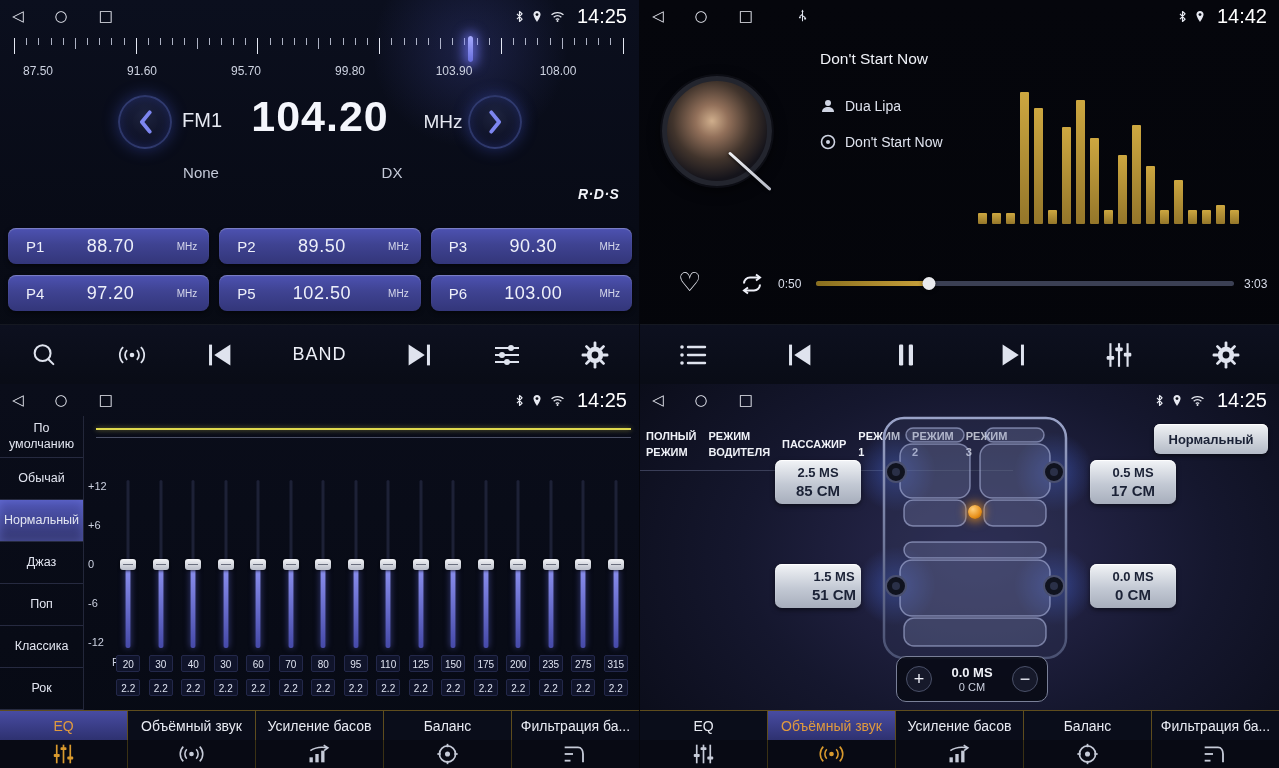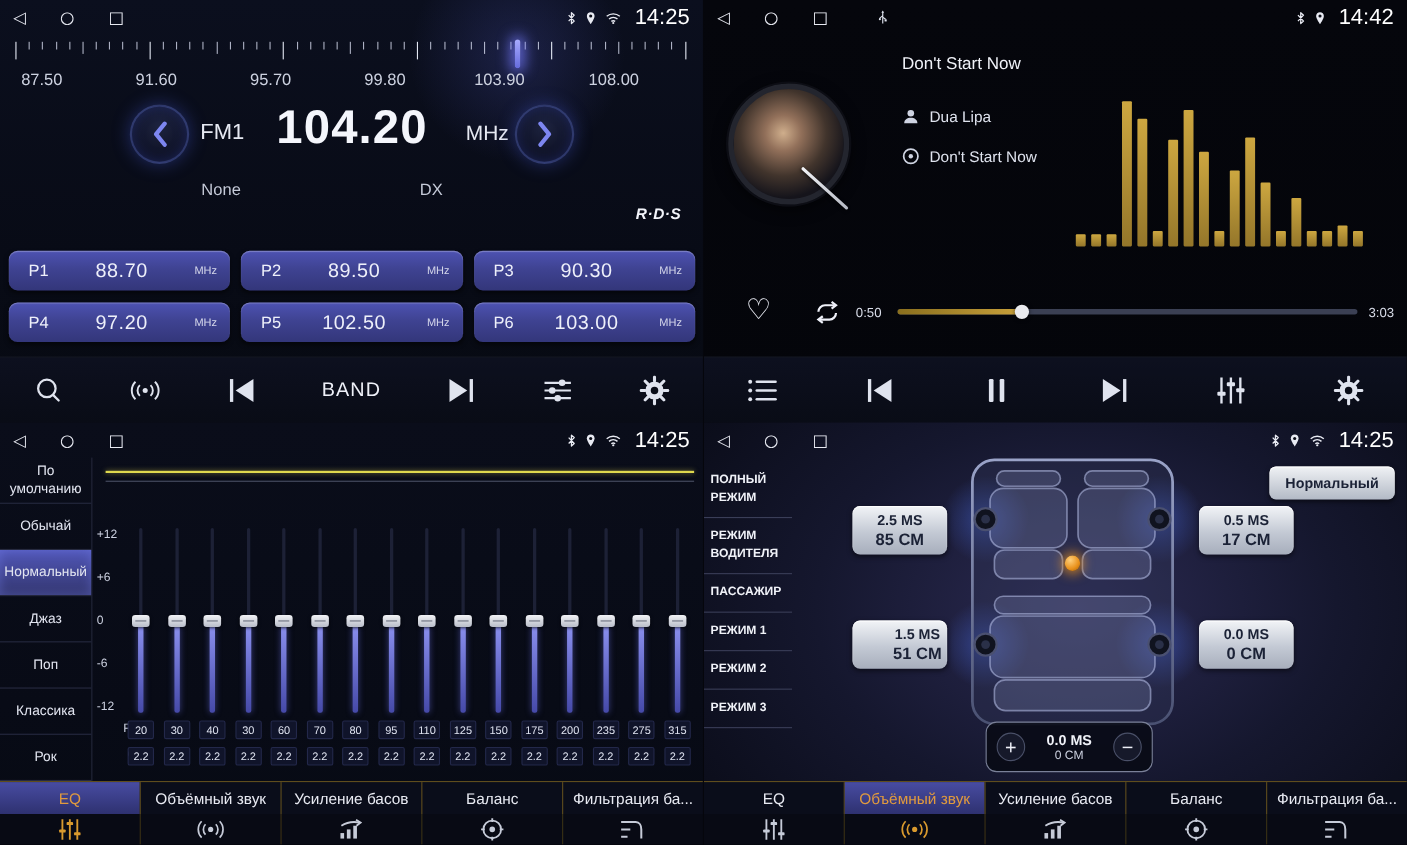--- a/index.html
+++ b/index.html
@@ -26,21 +26,21 @@
 .time{color:#fff;font-size:20px;margin-left:4px;}
 .usb-slot{margin-left:14px;display:flex;align-items:center;color:#dfe3ee;}
 
 
 .ruler{position:absolute;left:0;top:36px;width:639px;height:46px;cursor:pointer;}
 .ticks{position:absolute;left:14px;right:15px;top:2px;height:18px;display:flex;justify-content:space-between;align-items:flex-start;}
 .tick{width:1px;height:7px;background:rgba(228,233,252,.75);}
 .tick.mid{height:11px;}
 .tick.tall{height:16px;background:rgba(240,244,255,.95);}
 .ruler-labels{position:absolute;left:38px;top:28px;width:520px;height:14px;}
-.rlabel{position:absolute;transform:translateX(-50%);color:#cdd2e0;font-size:15px;white-space:nowrap;}
+.rlabel{position:absolute;transform:translateX(-50%);color:#cdd2e0;font-size:12px;white-space:nowrap;}
 .ruler-indicator{position:absolute;left:468px;top:0;width:5px;height:26px;border-radius:3px;
   background:linear-gradient(180deg,#a7abff,#666cdd);box-shadow:0 0 12px 4px rgba(110,115,240,.8);}
 .tune-btn{position:absolute;width:54px;height:54px;border-radius:50%;top:95px;cursor:pointer;
   background:radial-gradient(circle at 50% 35%,#1d2340,#0d1022 72%);
   border:2px solid rgba(95,115,215,.4);
   box-shadow:0 0 16px rgba(70,90,220,.4),inset 0 0 12px rgba(70,90,220,.3);
   display:flex;align-items:center;justify-content:center;}
 .tune-btn.left{left:118px;}
 .tune-btn.right{left:468px;}
 .tune-btn svg{width:15px;height:24px;}
@@ -130,21 +130,21 @@
 .tab:last-child{border-right:none;}
 .tab.sel{background:linear-gradient(180deg,#484ca2,#2e3170);color:#e09a3e;}
 .tabicons{position:absolute;left:0;top:356px;width:100%;height:28px;display:flex;background:#080a14;}
 .tabicon{flex:1;display:flex;align-items:center;justify-content:center;color:#c6cbd8;
   border-right:1px solid #3a3114;cursor:pointer;}
 .tabicon:last-child{border-right:none;}
 .tabicon.sel{color:#d99a2e;}
 .tabicon svg{width:25px;height:22px;}
 
 
-.sur-menu{position:absolute;left:0;top:36px;width:80px;display:flex;flex-direction:column;}
+.sur-menu{position:absolute;left:0;top:36px;width:80px;display:flex;flex-direction:row;}
 .sur-mode{padding:9px 6px;color:#f0f2f8;font-size:11px;font-weight:bold;text-align:left;line-height:1.45;
   border:none;border-bottom:1px solid #3a3e58;background:transparent;cursor:pointer;}
 .sp-glow{position:absolute;width:80px;height:80px;border-radius:50%;pointer-events:none;
   background:radial-gradient(circle,rgba(80,120,255,.40) 0%,rgba(80,120,255,0) 70%);}
 .seat-panel{position:absolute;left:240px;top:30px;width:190px;height:248px;}
 .listen-dot{position:absolute;left:328px;top:121px;width:14px;height:14px;border-radius:50%;
   background:radial-gradient(circle at 35% 30%,#ffcf7a,#e8901a 60%,#9c5c08);
   box-shadow:0 0 10px 3px rgba(240,150,30,.7);}
 .delay-btn{position:absolute;width:86px;height:44px;border-radius:7px;border:none;cursor:pointer;
   background:linear-gradient(180deg,#f2f4f7 0%,#c3c9d4 55%,#a7aebc 100%);

